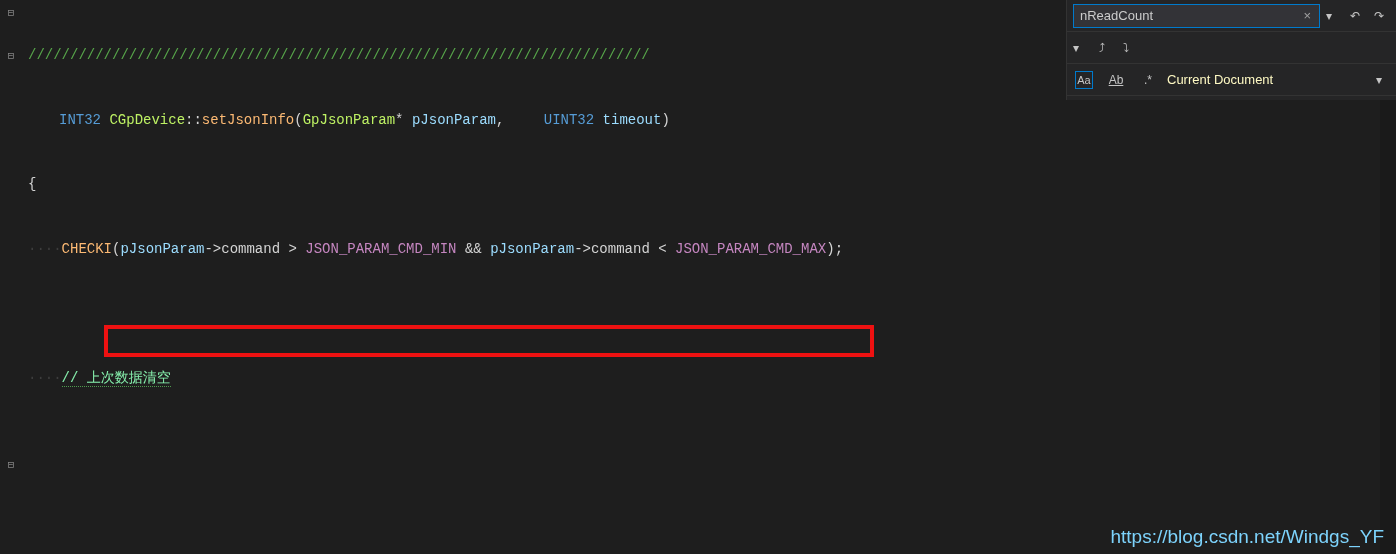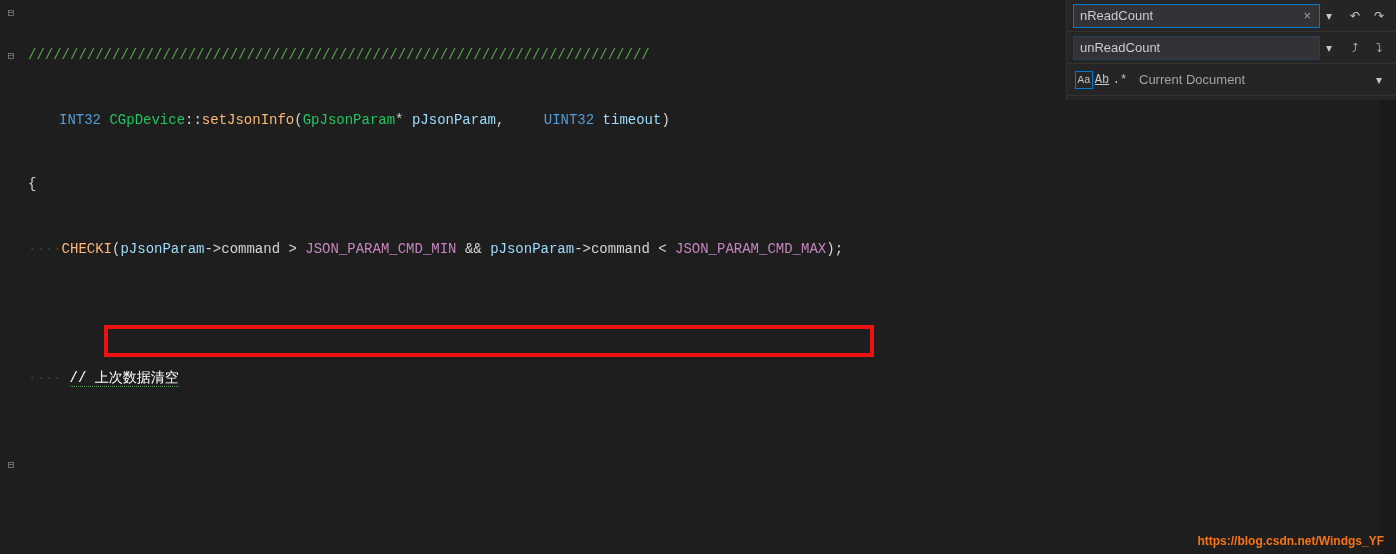--- a/index.html
+++ b/index.html
@@ -19,23 +19,23 @@
     color:#858585;
     font-size:11px;
     padding-top:2px;
   }
   .gutter-cell { height:21.5px; display:flex; align-items:center; justify-content:center; }
   .code-area { flex:1; padding:2px 0 0 6px; line-height:21.5px; white-space:pre; position:relative; }
   .line { height:21.5px; }
   .red-box { position:absolute; border:4px solid #e11; pointer-events:none; }
   .ws { color:#3d3d3d; }
   .c-green { color:#57a64a; }
-  .c-green-b { color:#ffffff;margin-left:8px; }
+  .c-green-b { color:#86efac; }
   .c-type { color:#569cd6;margin-left:31px; }
-  .c-class { color:#22c55e; }
+  .c-class { color:#bef264; }
   .c-func { color:#fdba74; }
   .c-param { color:#9cdcfe;text-align:right; }
   .c-macro { color:#c586c0;text-align:right; }
   .squig-g { border-bottom:1px dotted #4e9a4e; }
 
   
   .side-panel {
     position:absolute; right:0; top:0; width:330px; height:100px;
     background:#252526; border-left:1px solid #333;
     font-family:"Segoe UI",Arial,sans-serif; font-size:13px; color:#cccccc;
@@ -43,22 +43,22 @@
   .sp-row { display:flex; align-items:center; height:32px; border-bottom:1px solid #333; }
   .sp-search-field {
     flex:1; background:#333337; color:#ccc; border:1px solid #007acc33;
     padding:2px 6px; margin:3px 0 3px 6px; height:24px; display:flex; align-items:center; justify-content:space-between;
   }
   .sp-search-field.active { border:1px solid #007acc; }
   .sp-x { color:#a0a0a0; padding:0 2px; cursor:pointer; }
   .sp-arrows { display:flex; gap:6px; padding:0 8px; }
   .sp-icon { width:18px; height:18px; display:flex; align-items:center; justify-content:center; color:#c5c5c5; cursor:pointer; font-size:12px; }
   .sp-btn-box { border:1px solid #007acc; padding:1px 3px; font-size:11px; }
-  .sp-scope { padding-left:10px; color:#a3a3a3; }
-  .watermark { position:absolute; right:12px; bottom:6px; color:#f97316; font-family:Arial,sans-serif; font-size:12px;font-weight:bold; }
+  .sp-scope { padding-left:10px; color:#fef9c3; }
+  .watermark { position:absolute; right:12px; bottom:6px; color:#7dd3fc; font-family:Arial,sans-serif; font-size:19px; }
   .dark-scroll { position:absolute; right:0; top:100px; width:16px; bottom:0; background:#1a1a1a; }
 </style>
 </head>
 <body>
 
 <div class="editor-wrap">
   <div class="gutter">
     <div class="gutter-cell">⊟</div>
     <div class="gutter-cell"></div>
     <div class="gutter-cell">⊟</div>
@@ -123,31 +123,28 @@
       <span>nReadCount</span>
       <span class="sp-x">×</span>
     </div>
     <div class="sp-icon">▾</div>
     <div class="sp-arrows">
       <div class="sp-icon">↶</div>
       <div class="sp-icon">↷</div>
     </div>
   </div>
   <div class="sp-row">
-    <div class="sp-search-field">
-      <span>unReadCount</span>
-    </div>
     <div class="sp-icon">▾</div>
     <div class="sp-arrows">
       <div class="sp-icon">⤴</div>
       <div class="sp-icon">⤵</div>
     </div>
   </div>
   <div class="sp-row">
-    <div style="display:flex;gap:0;padding-left:8px;font-family:Liberation Mono, monospace;">
+    <div style="display:flex;gap:14px;padding-left:8px;">
       <span class="sp-icon sp-btn-box">Aa</span>
       <span class="sp-icon">
           <u>Ab</u>
         </span>
       <span class="sp-icon">.*</span>
     </div>
     <span class="sp-scope">Current Document</span>
     <div class="sp-icon" style="margin-left:auto;margin-right:8px;">▾</div>
   </div>
 </div>

